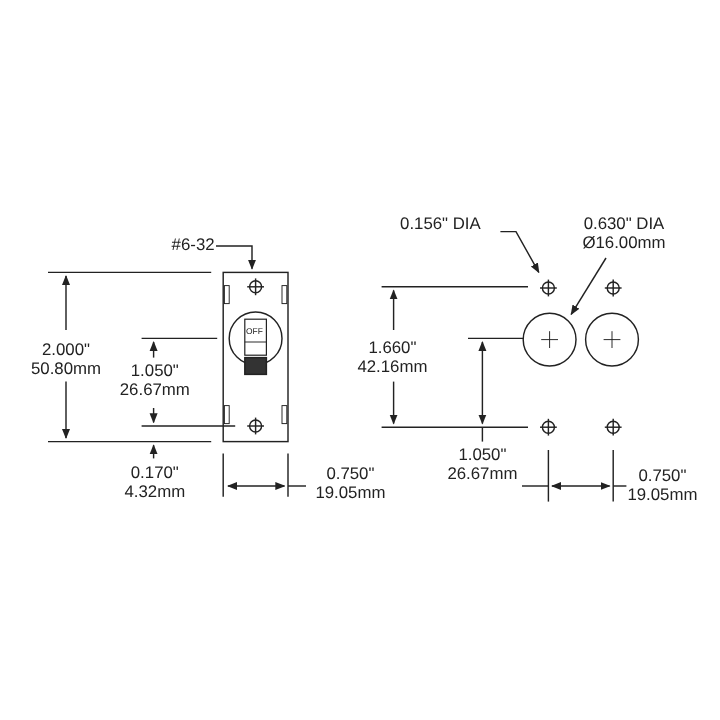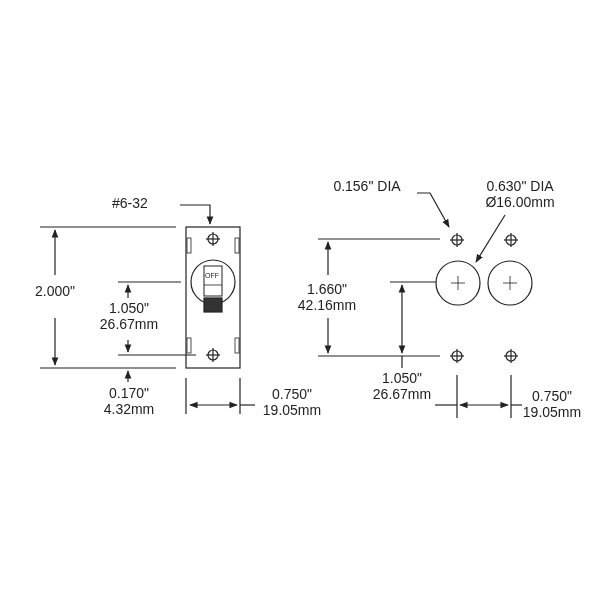--- a/index.html
+++ b/index.html
@@ -106,25 +106,26 @@
 
     <line x1="457" y1="375" x2="457" y2="418"></line>
     <line x1="511" y1="375" x2="511" y2="418"></line>
     <line x1="460" y1="405" x2="508" y2="405" marker-start="url(#ah)" marker-end="url(#ah)"></line>
     <line x1="435" y1="405" x2="457" y2="405"></line>
     <line x1="511" y1="405" x2="522" y2="405"></line>
   </g>
   <text x="205" y="278" font-size="7" font-family="Liberation Sans, sans-serif" fill="#222">OFF</text>
 </svg>
 
-<div class="lbl" style="left:112px;top:195px;">
+<div class="lbl" style="left:143px;top:195px;">
     <span>#6-32</span>
   </div>
 <div class="lbl" style="left:2px;top:283px;width:106px;">
     <span>2.000"</span>
+    <span>50.80mm</span>
   </div>
 <div class="lbl" style="left:92px;top:300px;width:74px;">
     <span>1.050"</span>
     <span>26.67mm</span>
   </div>
 <div class="lbl" style="left:92px;top:385px;width:74px;">
     <span>0.170"</span>
     <span>4.32mm</span>
   </div>
 <div class="lbl" style="left:252px;top:386px;width:80px;">

